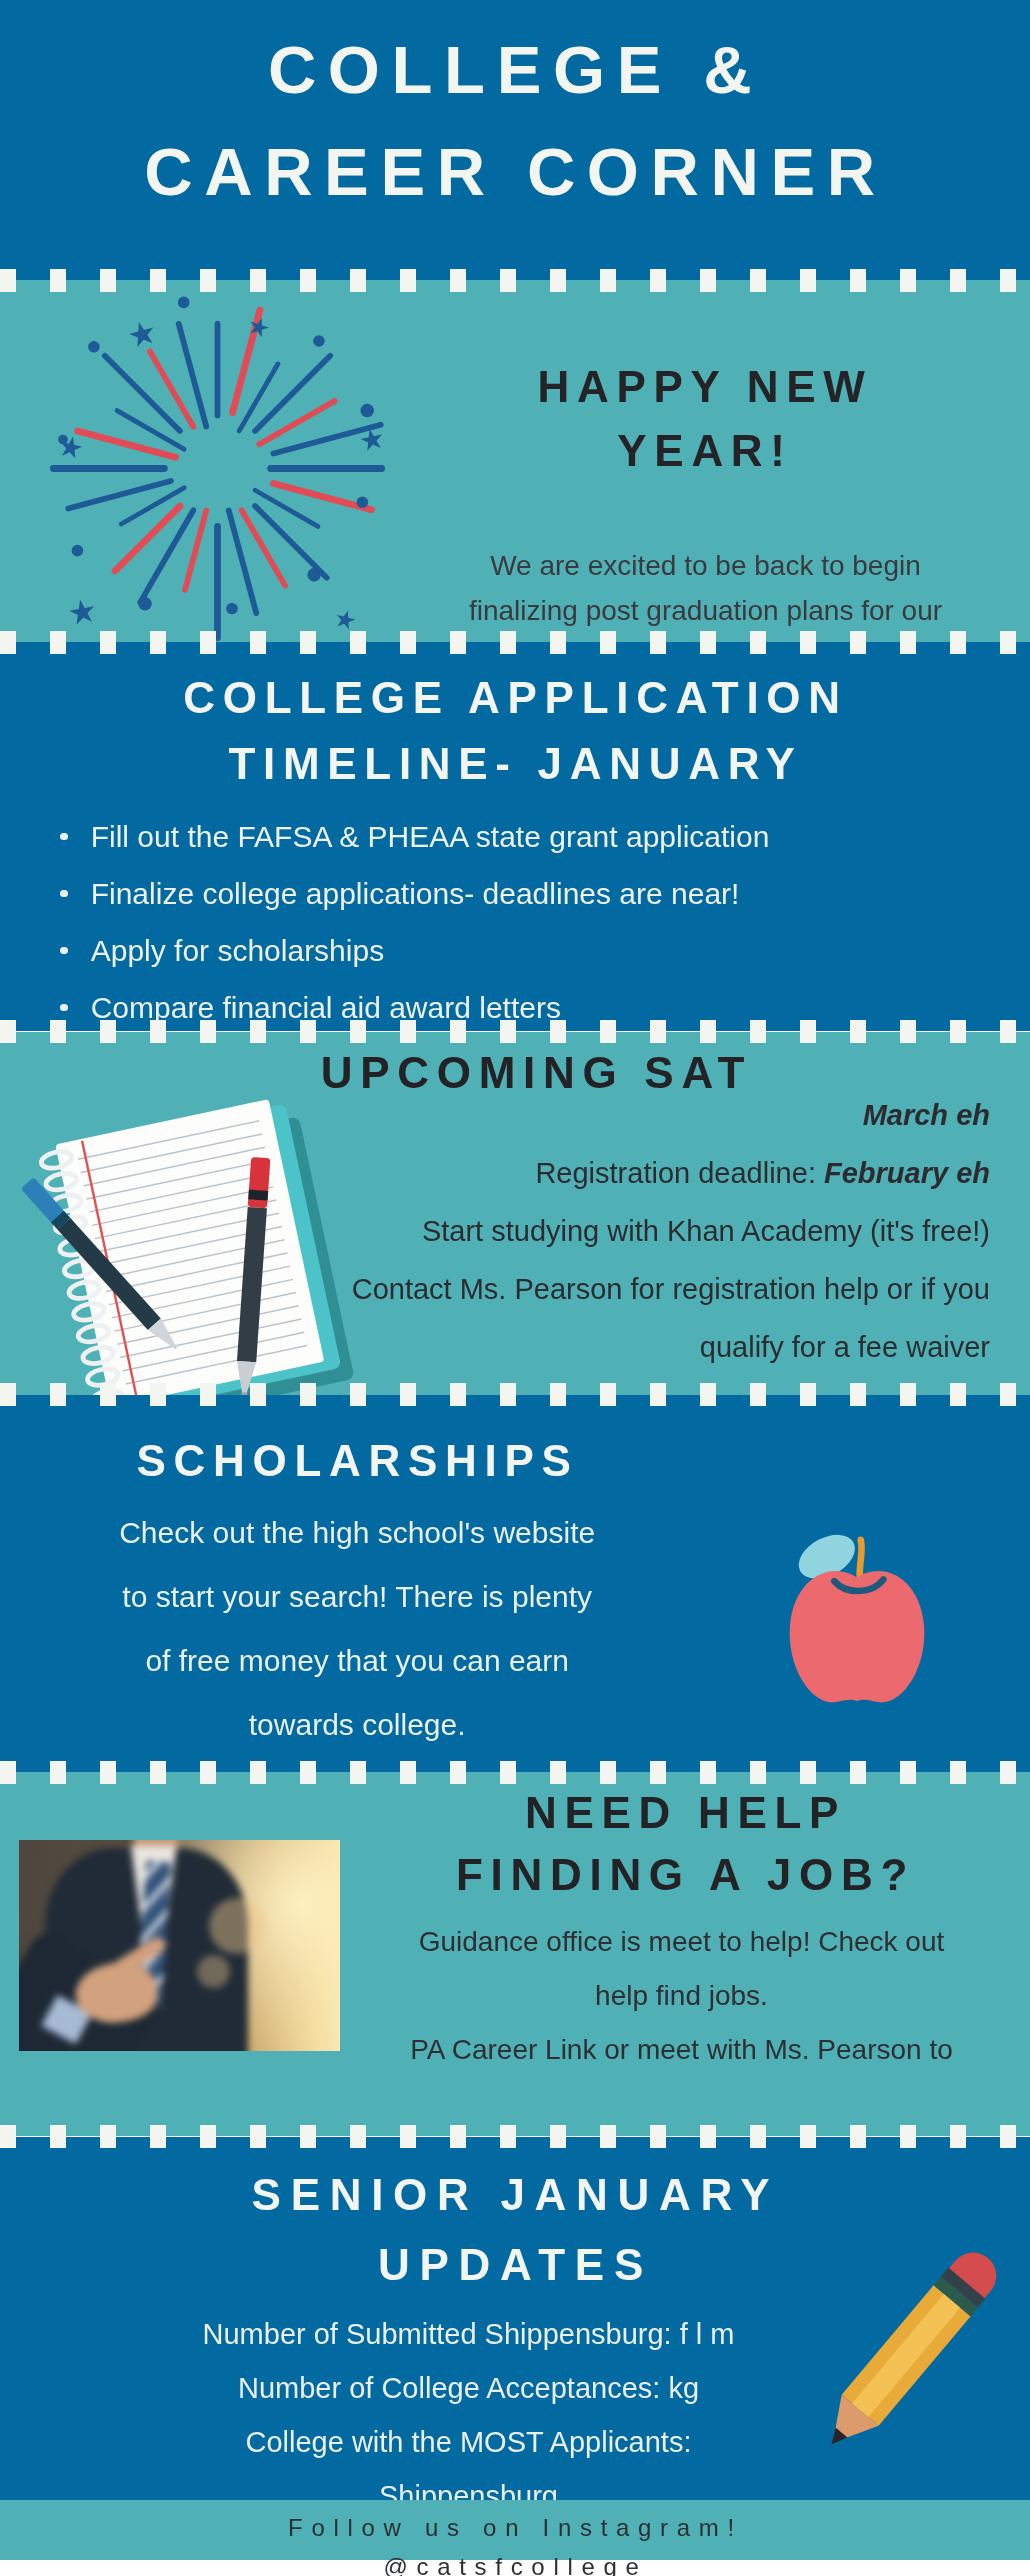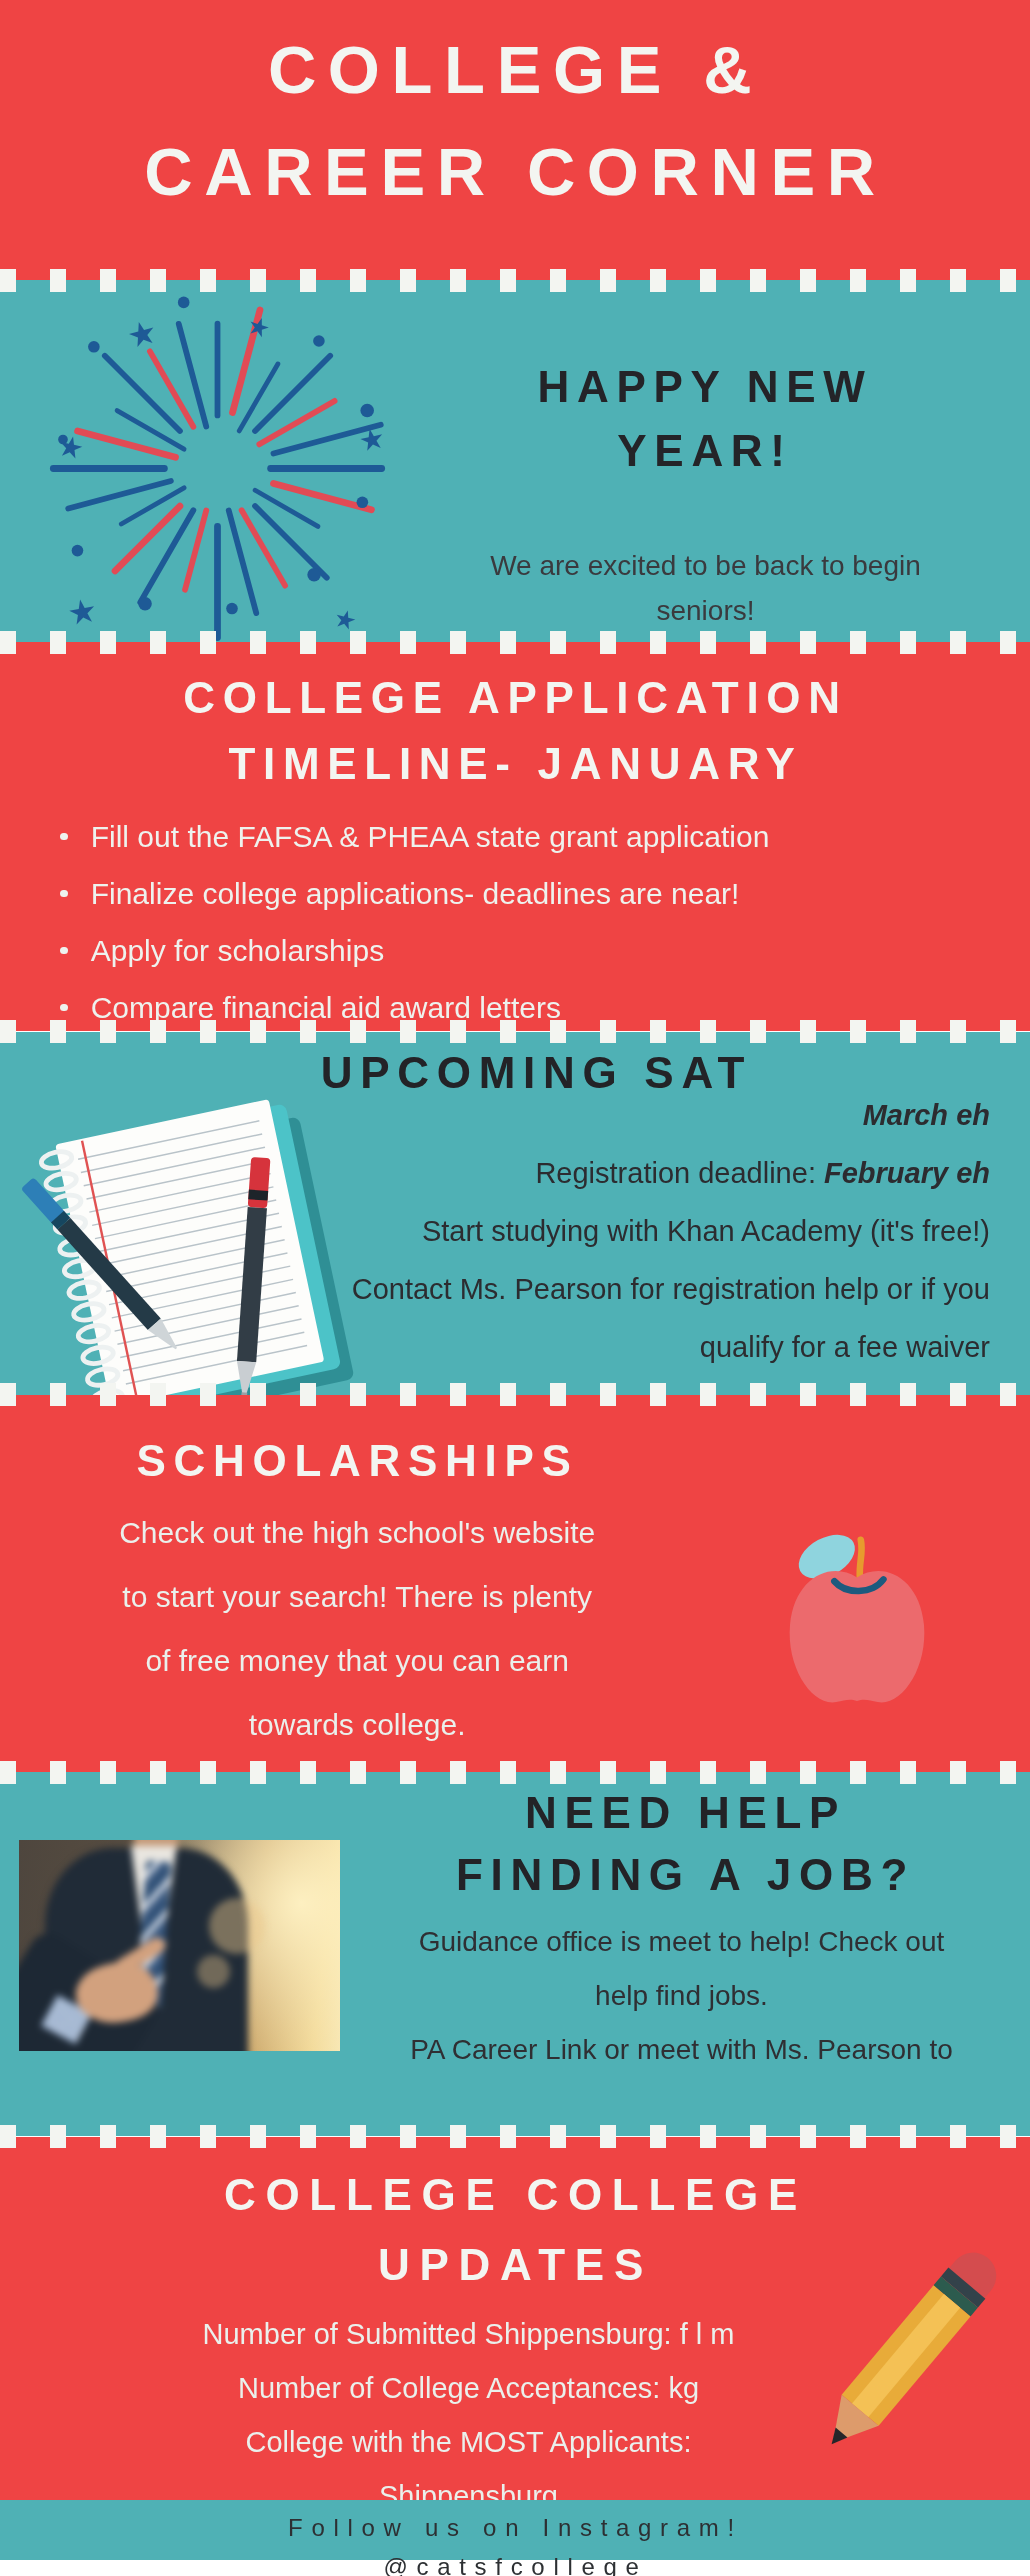--- a/index.html
+++ b/index.html
@@ -1,19 +1,19 @@
 <!DOCTYPE html>
 <html><head>
 <meta charset="utf-8">
 <style>
   html,body{margin:0;padding:0;background:#ffffff;}
   .stage{position:relative;width:1031px;height:2576px;overflow:hidden;
          font-family:"Liberation Sans",sans-serif;}
   .sec{position:absolute;left:0;width:1031px;}
-  .blue{background:#ef4444;}
+  .blue{background:#0369a1;}
   .teal{background:#4fb1b5;}
   #s1{top:0;height:280px;}
   #s2{top:280px;height:362px;}
   #s3{top:642px;height:389px;}
   #s4{top:1032px;height:363px;}
   #s5{top:1395px;height:378px;}
   #s6{top:1772px;height:364px;}
   #s7{top:2137px;height:363px;}
   #s8{top:2500px;height:60px;}
 
@@ -153,20 +153,21 @@
         <text transform="translate(352,170) rotate(-12)" font-size="30">★</text>
         <text transform="translate(320,355) rotate(15)" font-size="26">★</text>
       </g>
     </svg>
     <div class="h2 ny-head">
       <div>HAPPY NEW</div>
       <div>YEAR!</div>
     </div>
     <div class="ny-body">
       <div>We are excited to be back to begin</div>
+      <div>finalizing post graduation plans for our</div>
       <div>seniors!</div>
     </div>
   </div>
 
   <div class="sec blue" id="s3">
     <div class="h2 tl-head">
       <div>COLLEGE APPLICATION</div>
       <div>TIMELINE- JANUARY</div>
     </div>
     <ul class="bullets">
@@ -293,21 +294,21 @@
     </div>
     <div class="job-body">
       <div>Guidance office is meet to help! Check out</div>
       <div>help find jobs.</div>
       <div>PA Career Link or meet with Ms. Pearson to</div>
     </div>
   </div>
 
   <div class="sec blue" id="s7">
     <div class="h2 sr-head">
-      <div>COLLEGE COLLEGE</div>
+      <div>SENIOR JANUARY</div>
       <div>UPDATES</div>
     </div>
     <div class="sr-body">
       <div>Number of Submitted Shippensburg: f l m</div>
       <div>Number of College Acceptances: kg</div>
       <div>College with the MOST Applicants:</div>
       <div>Shippensburg</div>
     </div>
     <svg class="pencil" viewBox="0 0 190 260">
       <g transform="translate(95,122) rotate(40)">

